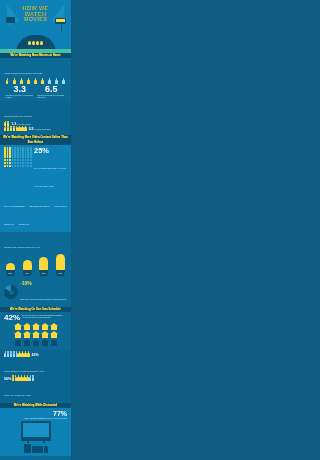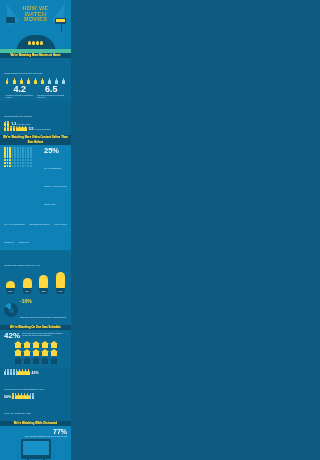--- a/index.html
+++ b/index.html
@@ -117,21 +117,21 @@
         <span class="person"></span>
         <span class="person"></span>
       <span class="person"></span>
         <span class="person"></span>
         <span class="person"></span>
       <span class="person blue"></span>
         <span class="person blue"></span>
         <span class="person blue"></span>
     </div>
     <div class="splitnum">
-      <div>4.2</div>
+      <div>3.3</div>
       <div>6.5</div>
     </div>
     <div class="splitnum">
       <span class="tiny" style="width:28px">MOVIES WATCHED AT HOME PER MONTH</span>
       <span class="tiny" style="width:28px">MOVIES WATCHED IN THEATERS PER YEAR</span>
     </div>
   </div>
 
   <div class="sec dk">
     <span class="tiny">MOVIES BEFORE AND AFTER 2012</span>
@@ -152,21 +152,21 @@
         <span class="person"></span>
       <span class="pv">5.5</span>
       <span class="tiny">AT HOME VIEWINGS</span>
     </div>
   </div>
 
   <div class="band">
     <span class="bandtxt">We're Watching More Video Content Online Than Ever Before</span>
   </div>
   <div class="sec alt">
-    <div style="display:flex;gap:12px;align-items:flex-start;justify-content:flex-end;">
+    <div style="display:flex;gap:2px;align-items:flex-start;justify-content:flex-end;">
       <div class="dotgrid">
         <i></i>
           <i></i>
           <i></i>
           <i class="off"></i>
           <i class="off"></i>
           <i class="off"></i>
           <i class="off"></i>
           <i class="off"></i>
           <i class="off"></i>

